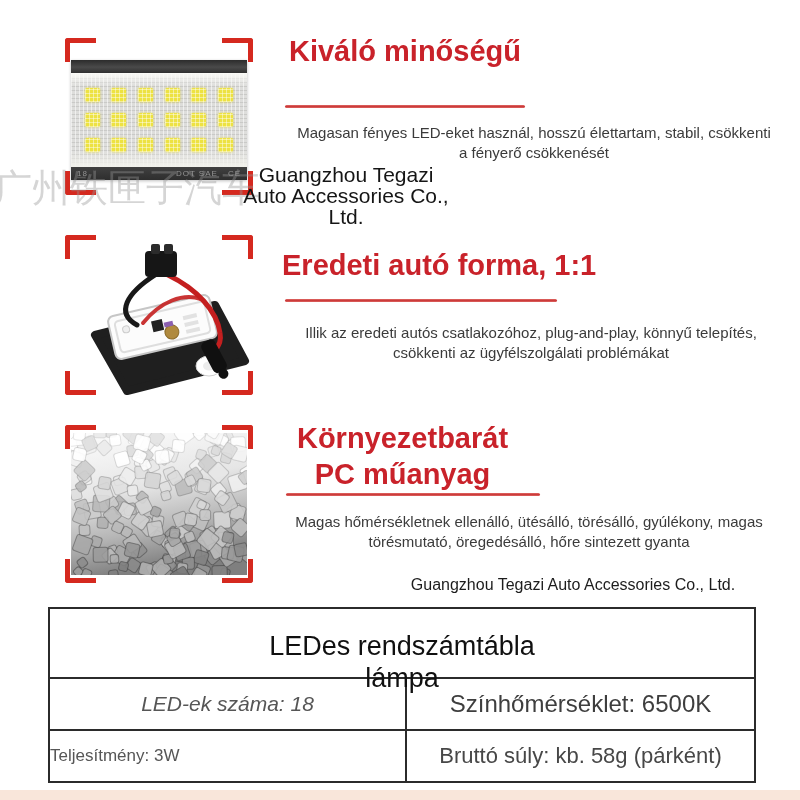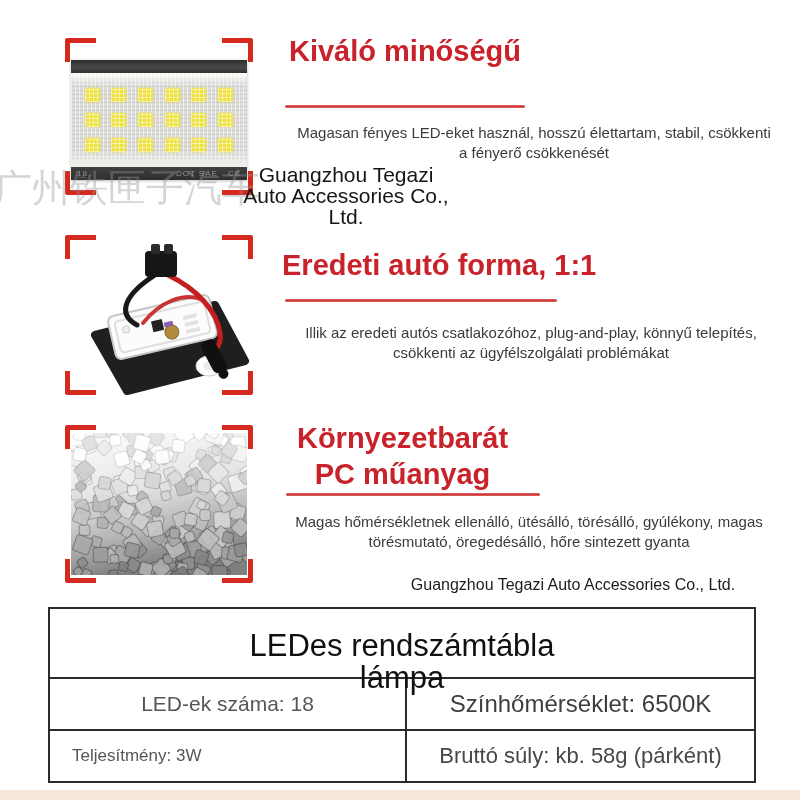--- a/index.html
+++ b/index.html
@@ -42,31 +42,31 @@
       color:#151515;font-size:21px;line-height:21px;}
   .wm-cn{position:absolute;left:-6px;top:168px;font-size:38px;line-height:40px;color:rgba(150,150,150,.4);
       white-space:nowrap;font-weight:400;}
   .company-line{position:absolute;left:398px;top:576px;width:350px;text-align:center;color:#1d1d1d;font-size:16px;}
 
   
   .spec-table{position:absolute;left:48px;top:607px;width:708px;height:176px;border:2px solid #2b2b2b;
       box-sizing:border-box;display:flex;flex-direction:column;background:#fff;}
   .spec-header{position:relative;height:68px;border-bottom:2px solid #2b2b2b;display:flex;flex-direction:column;
       align-items:center;justify-content:center;}
-  .spec-title{color:#101010;font-size:31px;line-height:32px;font-weight:500;text-align:center;margin-top:38px;}
+  .spec-title{color:#101010;font-size:27px;line-height:32px;font-weight:500;text-align:center;margin-top:38px;}
   .spec-subtitle{position:absolute;left:516px;top:15px;width:112px;text-align:center;color:#1f1f1f;
       font-size:14px;line-height:19px;}
   .spec-row{flex:1;display:flex;min-height:0;}
   .spec-row + .spec-row{border-top:2px solid #2b2b2b;}
   .cell{display:flex;align-items:center;justify-content:center;box-sizing:border-box;}
   .cell.left{width:357px;border-right:2px solid #2b2b2b;}
   .cell.right{flex:1;}
-  .cell-led-count{color:#565656;font-size:21px;}
+  .cell-led-count{color:#565656;font-size:21px;font-style:italic;}
   .cell-color-temp{color:#3e3e3e;font-size:24px;}
-  .cell-power{color:#565656;font-size:17px;justify-content:flex-start;padding-left:22px;}
+  .cell-power{color:#565656;font-size:17px;justify-content:flex-start;}
   .cell-weight{color:#474747;font-size:22px;}
 
   .bottom-strip{position:absolute;left:0;right:0;top:790px;height:10px;background:#f9e6da;}
 </style>
 </head>
 <body>
 
 <div class="page">
 
   <div class="photo-frame" style="top:38px;width:188px;height:157px;">

